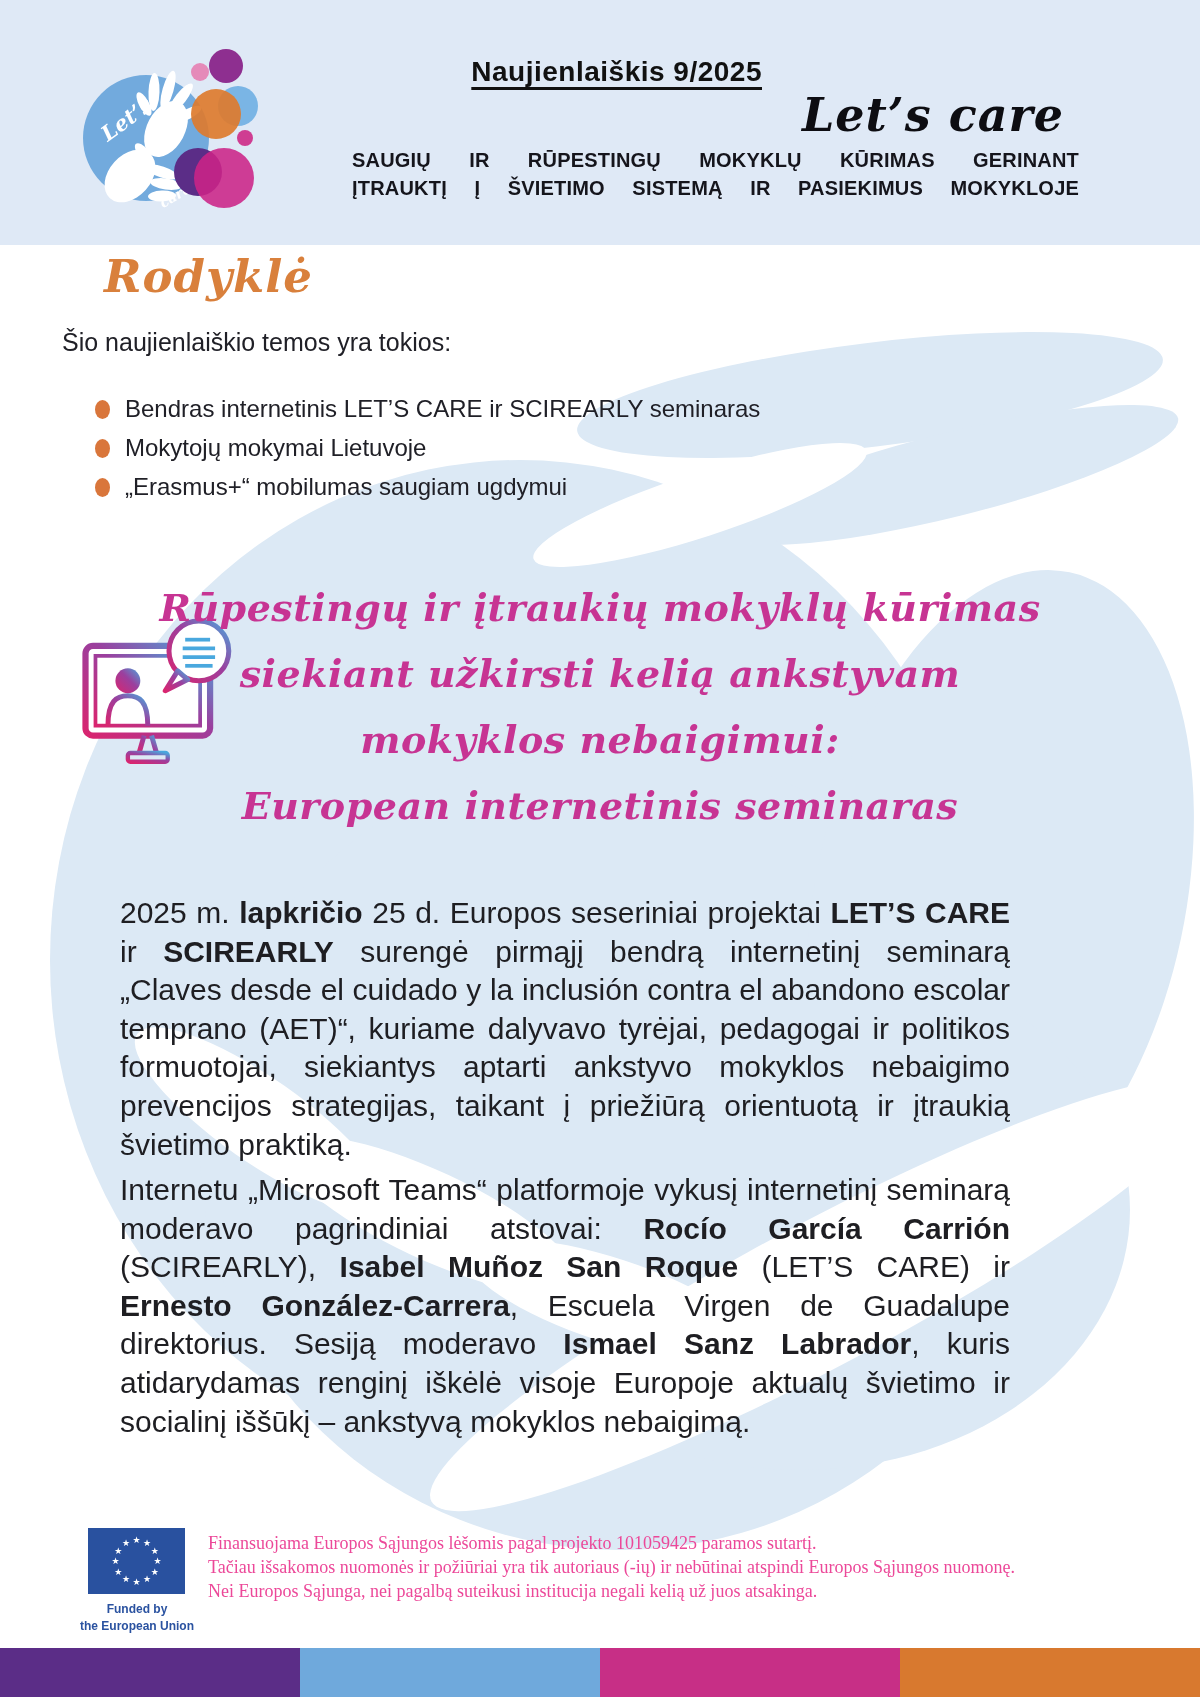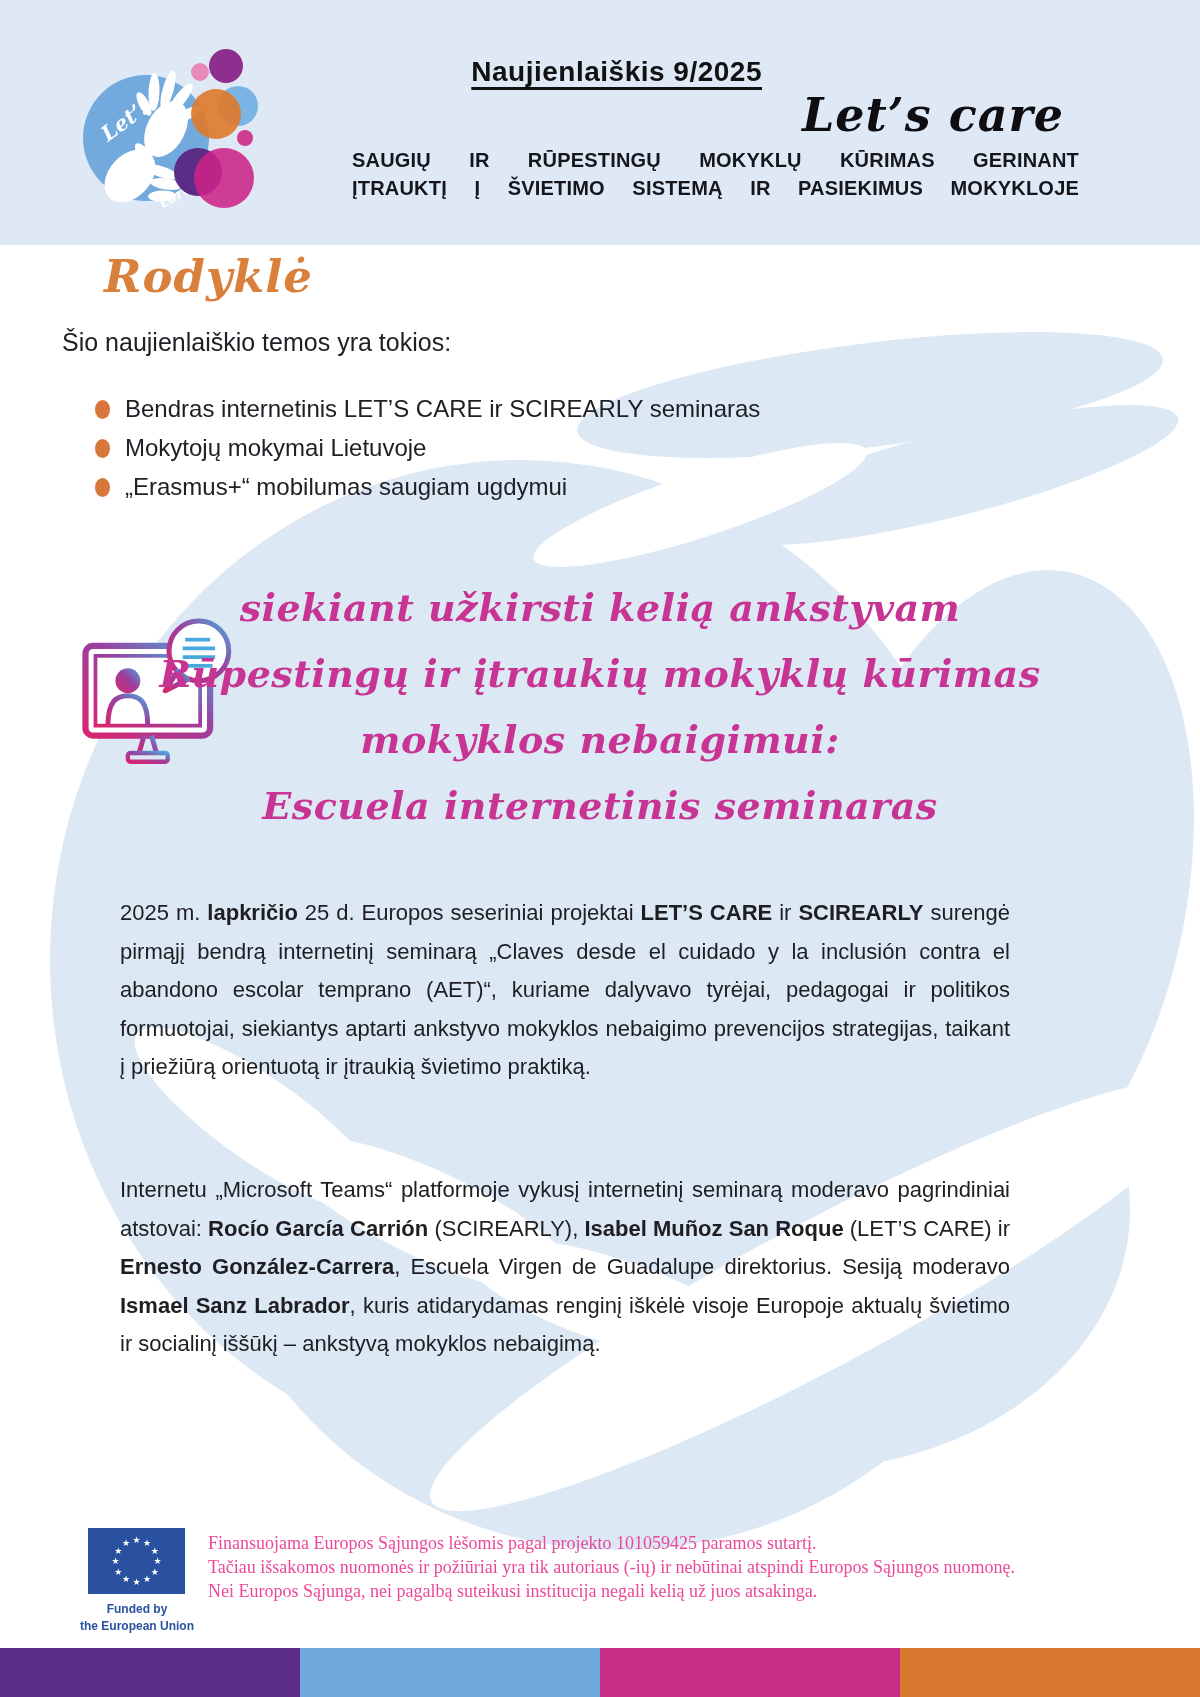--- a/index.html
+++ b/index.html
@@ -66,21 +66,21 @@
     position:absolute; left:150px; top:575px; width:900px; z-index:2;
     text-align:center;
     font-family:"DejaVu Serif", serif; font-style:italic; font-weight:700;
     font-size:38px; line-height:66px; color:#c73493; letter-spacing:0.5px;
   }
   .webinar-icon{ position:absolute; left:80px; top:616px; z-index:2; }
 
   
   .body-par{
     position:absolute; left:120px; width:890px; z-index:2;
-    font-size:22px; line-height:38.6px; color:#1e1e22;
+    font-size:30px; line-height:38.6px; color:#1e1e22;
     text-align:justify;
   }
   .body-par.p1{ top:894px; }
   .body-par.p2{ top:1171px; }
 
   
   .eu-flag{ position:absolute; left:88px; top:1528px; z-index:2; }
   .funded-by{
     position:absolute; left:58px; top:1601px; width:158px; z-index:2;
     text-align:center; font-size:12px; font-weight:700; color:#2a52a0; line-height:17px;
@@ -195,24 +195,24 @@
     <path d="M78 44 L68 60 L86 51 Z" fill="#ffffff" stroke="url(#mg)" stroke-width="4" stroke-linejoin="round"></path>
     <g stroke="#49a8de" stroke-width="3">
       <line x1="84" y1="19" x2="104" y2="19"></line>
       <line x1="82" y1="26" x2="108" y2="26"></line>
       <line x1="82" y1="33" x2="108" y2="33"></line>
       <line x1="84" y1="40" x2="106" y2="40"></line>
     </g>
   </svg>
 
   <div class="article-title">
+    <div>Rūpestingų ir įtraukių mokyklų kūrimas</div>
     <div>siekiant užkirsti kelią ankstyvam</div>
-    <div>Rūpestingų ir įtraukių mokyklų kūrimas</div>
     <div>mokyklos nebaigimui:</div>
-    <div>Escuela internetinis seminaras</div>
+    <div>European internetinis seminaras</div>
   </div>
 
   <p class="body-par p1"><span>2025 m. </span><span style="font-weight: 700;">lapkričio</span><span> 25 d. Europos seseriniai projektai </span><span style="font-weight: 700;">LET’S CARE</span><span> ir </span><span style="font-weight: 700;">SCIREARLY</span><span> surengė pirmąjį bendrą internetinį seminarą „Claves desde el cuidado y la inclusión contra el abandono escolar temprano (AET)“, kuriame dalyvavo tyrėjai, pedagogai ir politikos formuotojai, siekiantys aptarti ankstyvo mokyklos nebaigimo prevencijos strategijas, taikant į priežiūrą orientuotą ir įtraukią švietimo praktiką.</span></p>
   <p class="body-par p2"><span>Internetu „Microsoft Teams“ platformoje vykusį internetinį seminarą moderavo pagrindiniai atstovai: </span><span style="font-weight: 700;">Rocío García Carrión</span><span> (SCIREARLY), </span><span style="font-weight: 700;">Isabel Muñoz San Roque</span><span> (LET’S CARE) ir </span><span style="font-weight: 700;">Ernesto González-Carrera</span><span>, Escuela Virgen de Guadalupe direktorius. Sesiją moderavo </span><span style="font-weight: 700;">Ismael Sanz Labrador</span><span>, kuris atidarydamas renginį iškėlė visoje Europoje aktualų švietimo ir socialinį iššūkį – ankstyvą mokyklos nebaigimą.</span></p>
 
   <svg class="eu-flag" width="97" height="66" viewBox="0 0 97 66" aria-hidden="true">
     <rect width="97" height="66" fill="#29519f"></rect>
     <g fill="#ffffff" font-size="9" text-anchor="middle" font-family="DejaVu Sans, sans-serif">
       <text x="48.5" y="15">★</text>
       <text x="59" y="17.8">★</text>

